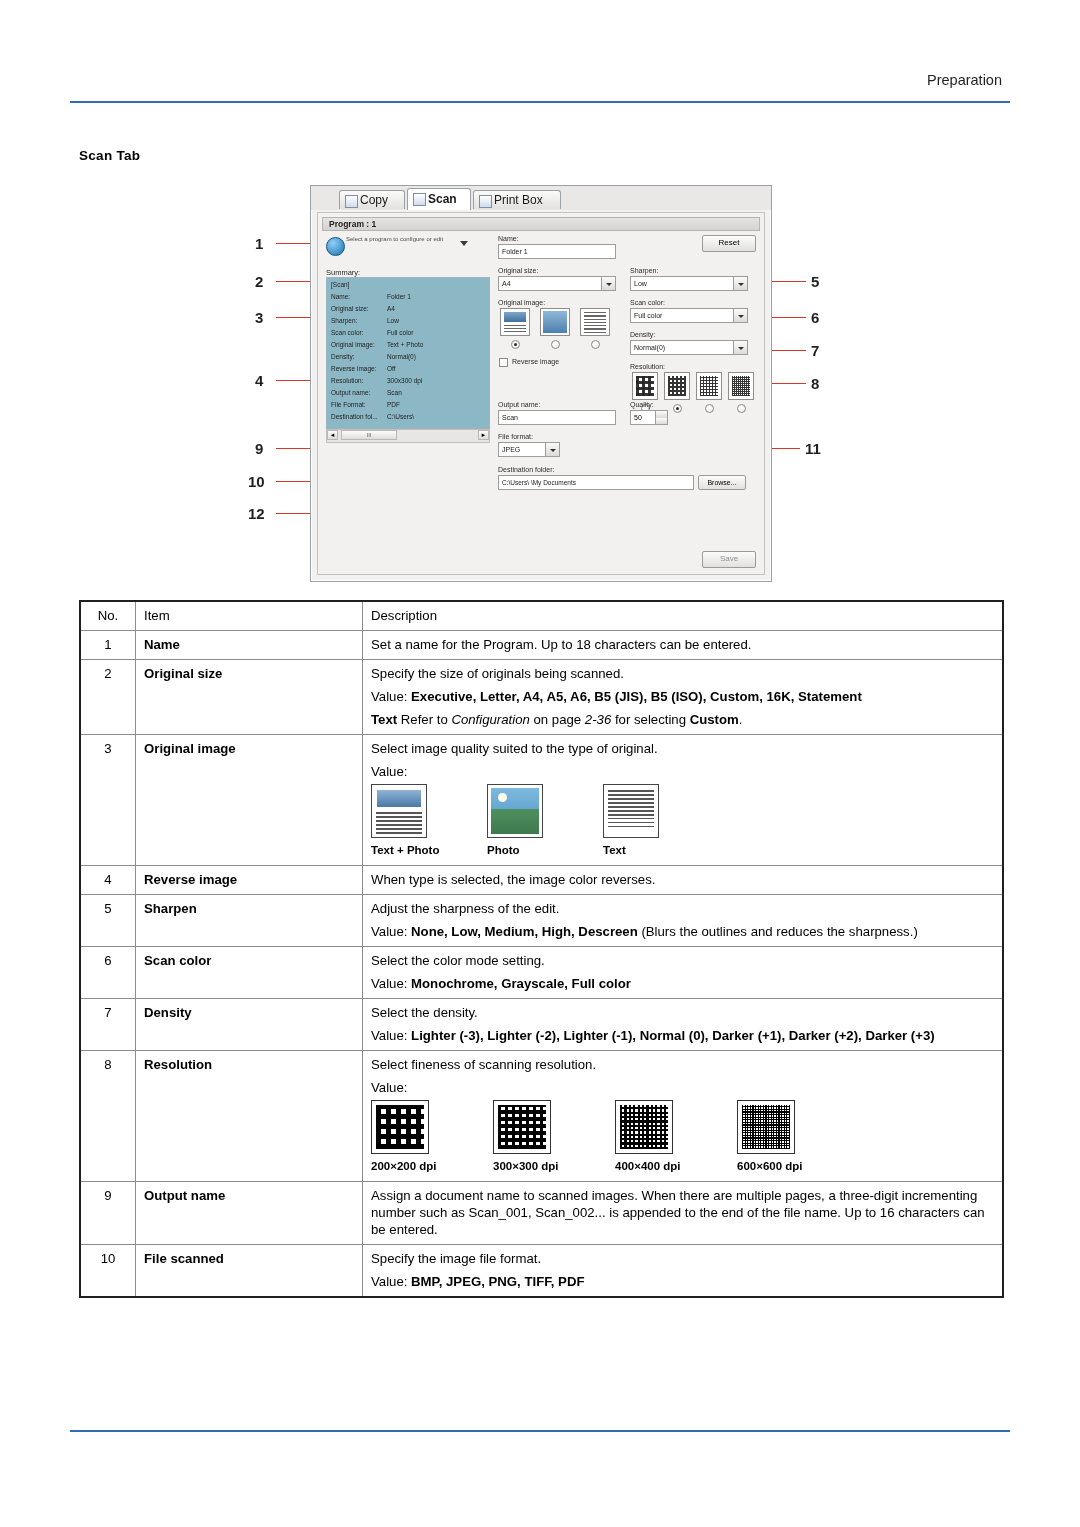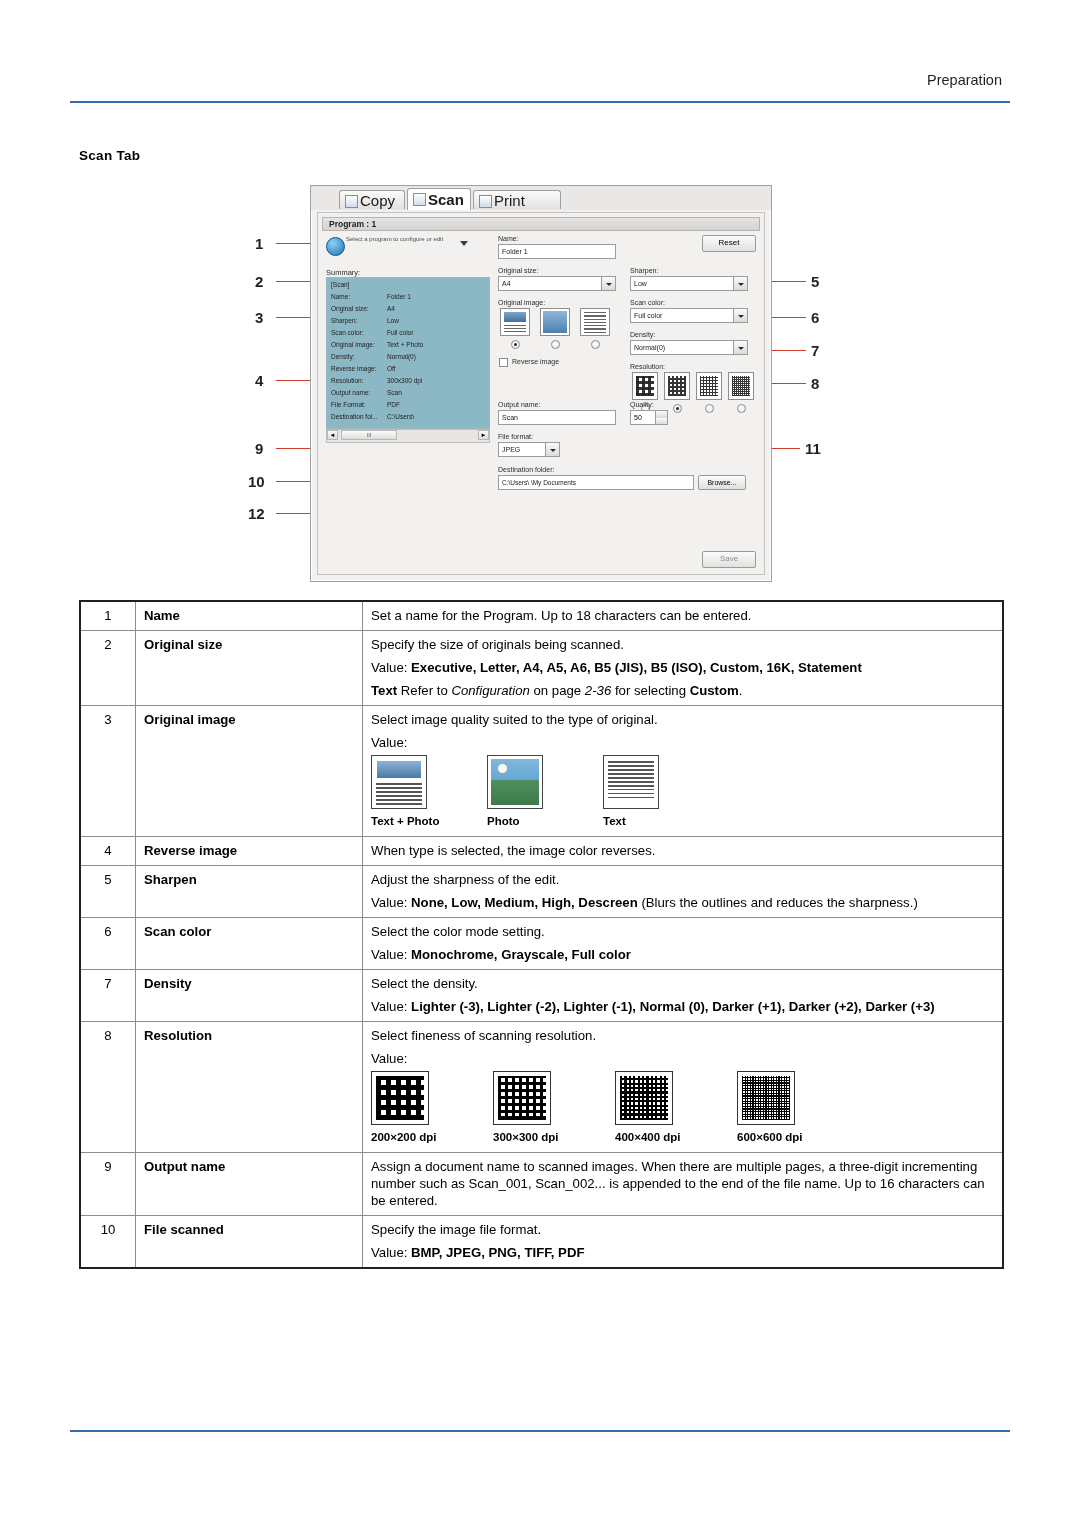--- a/index.html
+++ b/index.html
@@ -73,21 +73,21 @@
     background: #e9e8e6;
   }
   .tab {
     position: absolute;
     top: 4px;
     height: 19px;
     border: 1px solid #9aa0a6;
     border-bottom: none;
     background: linear-gradient(#fbfbfb, #e2e1df);
     border-radius: 3px 3px 0 0;
-    font-size: 15px;
+    font-size: 12px;
     line-height: 19px;
     padding: 0 7px 5px 20px;
     color: #1a1a1a;
     box-sizing: border-box;
   }
   .tab.active {
     background: #ffffff;
     top: 2px;
     height: 22px;
     line-height: 21px;
@@ -658,20 +658,25 @@
           <span class="up"></span>
           <span class="dn"></span>
         </div>
 
       </div>
     </div>
   </div>
 
   <table class="tbl">
     <tbody>
+        <tr class="hdr">
+      <td class="c-no">No.</td>
+      <td class="c-item">Item</td>
+      <td>Description</td>
+    </tr>
 
     <tr>
       <td class="c-no">1</td>
       <td class="c-item b">Name</td>
       <td>
         <div>Set a name for the Program. Up to 18 characters can be entered.</div>
       </td>
     </tr>
 
     <tr>

